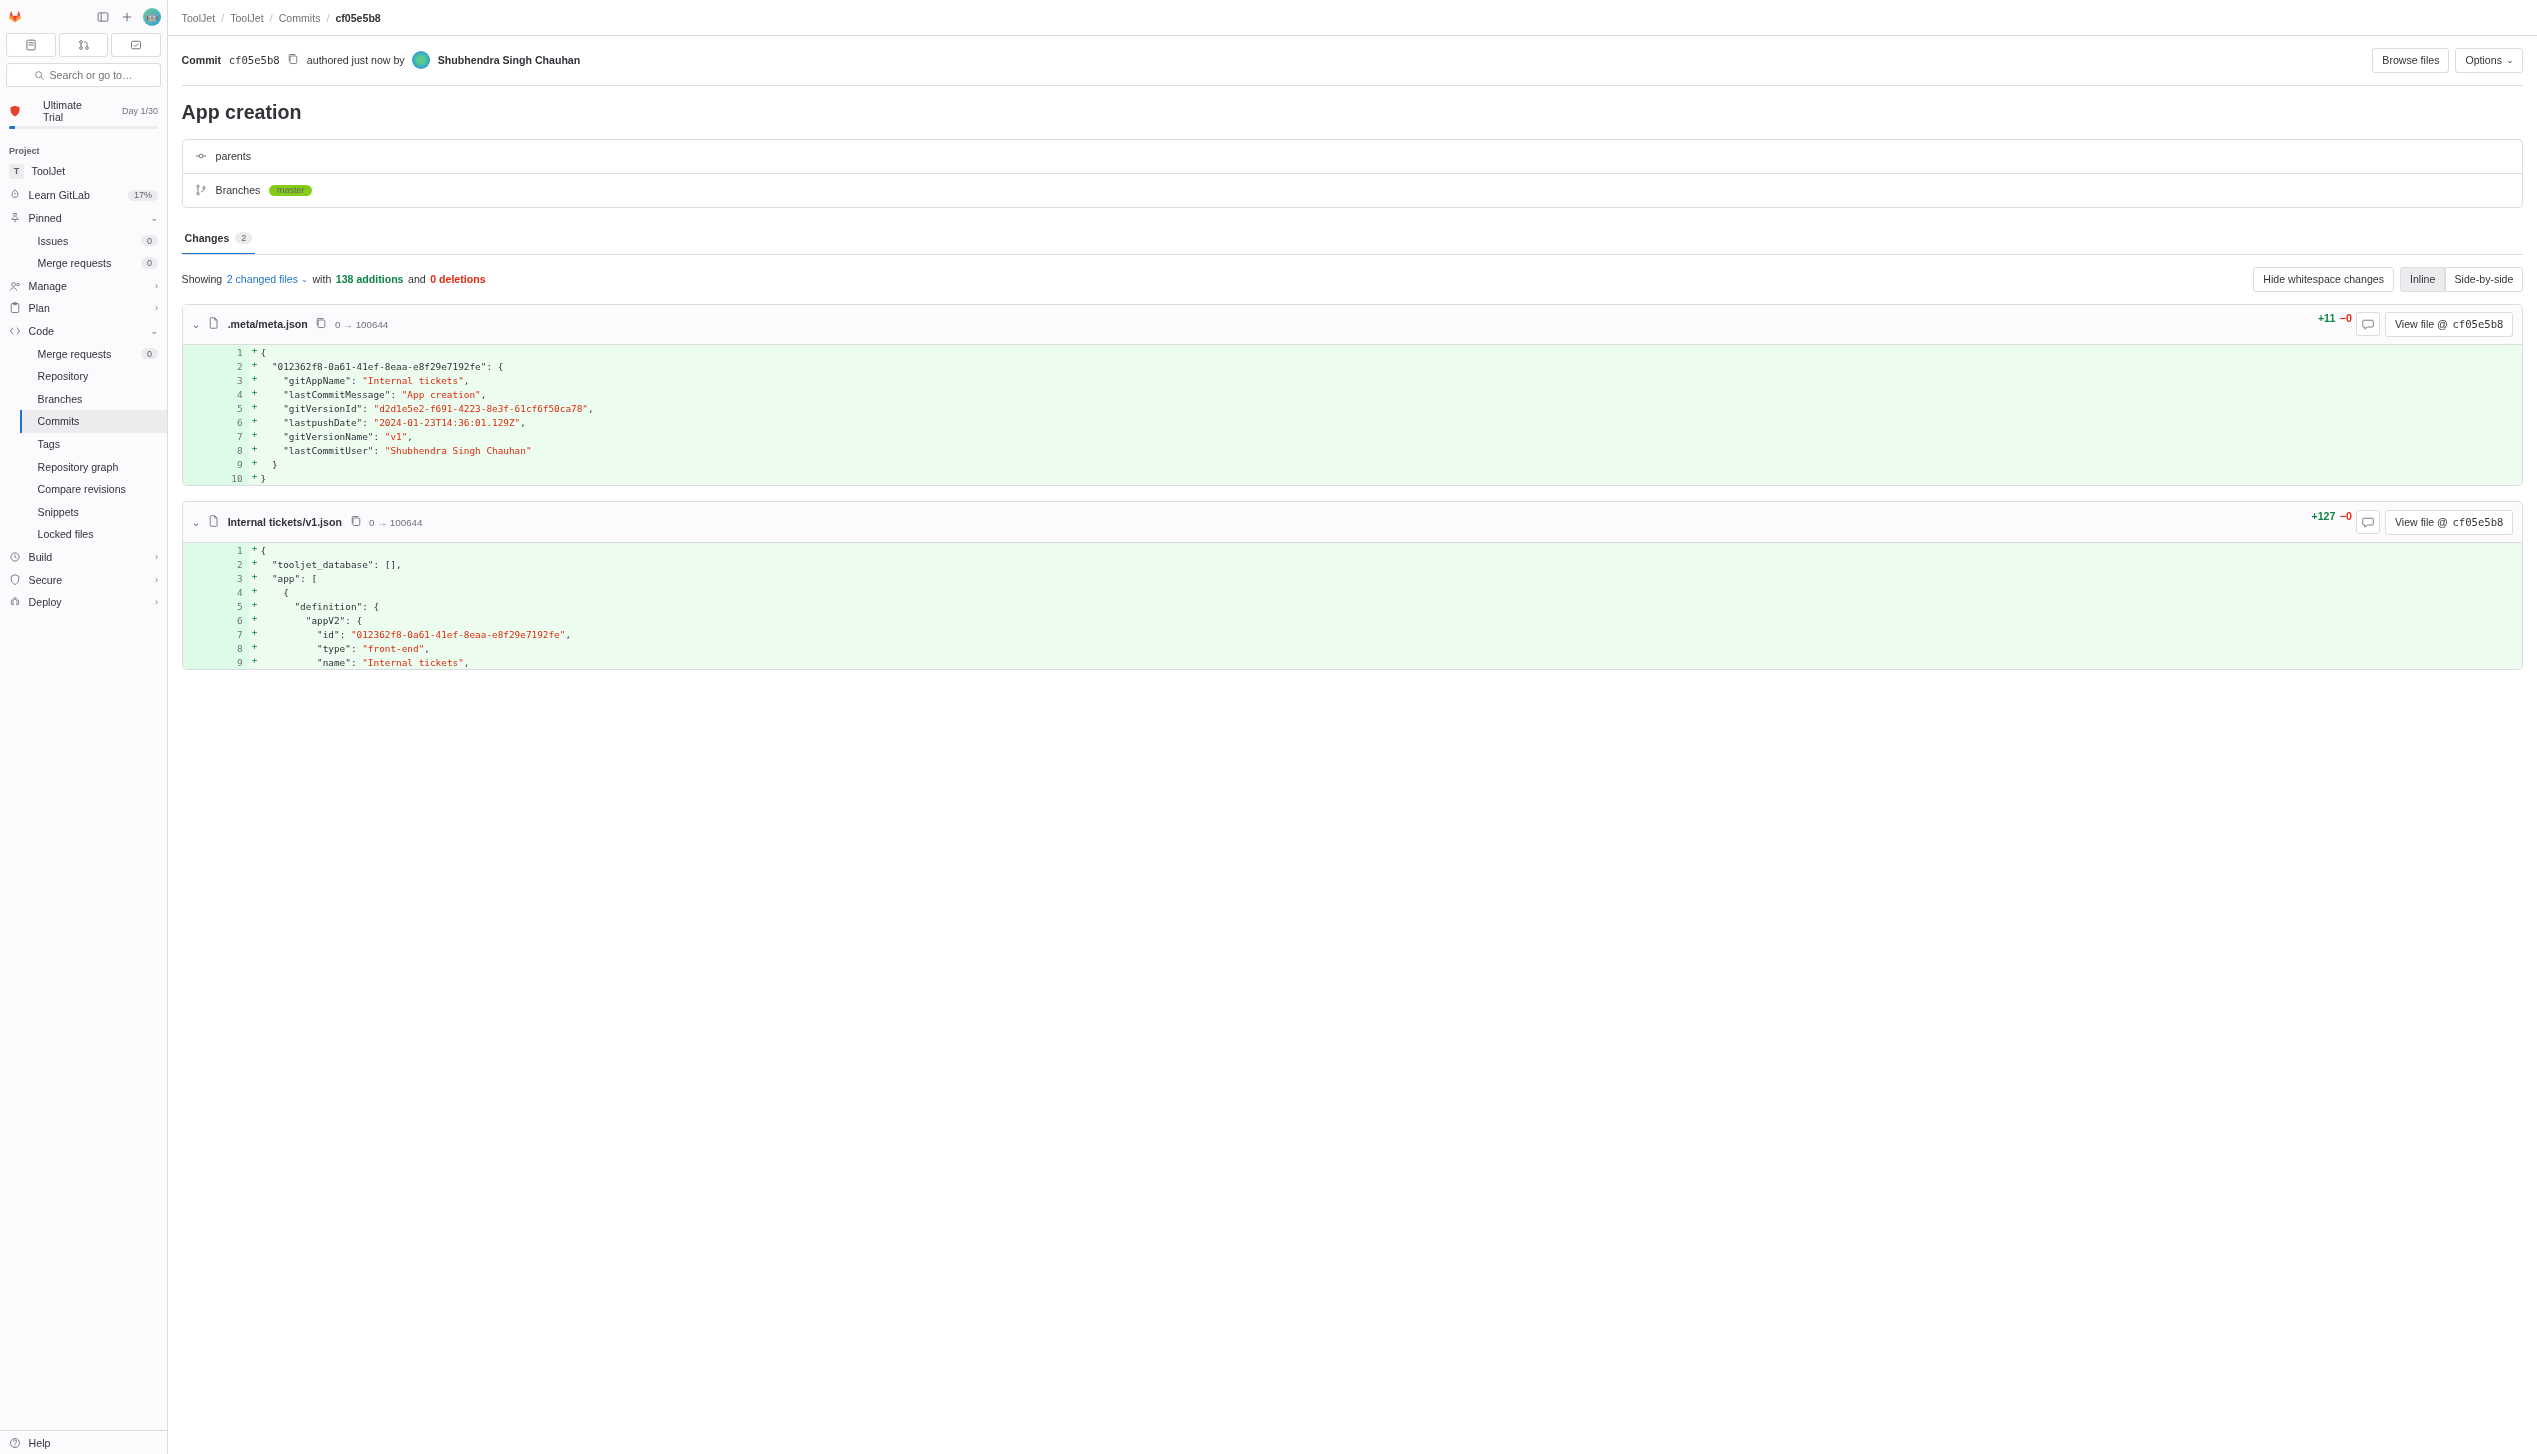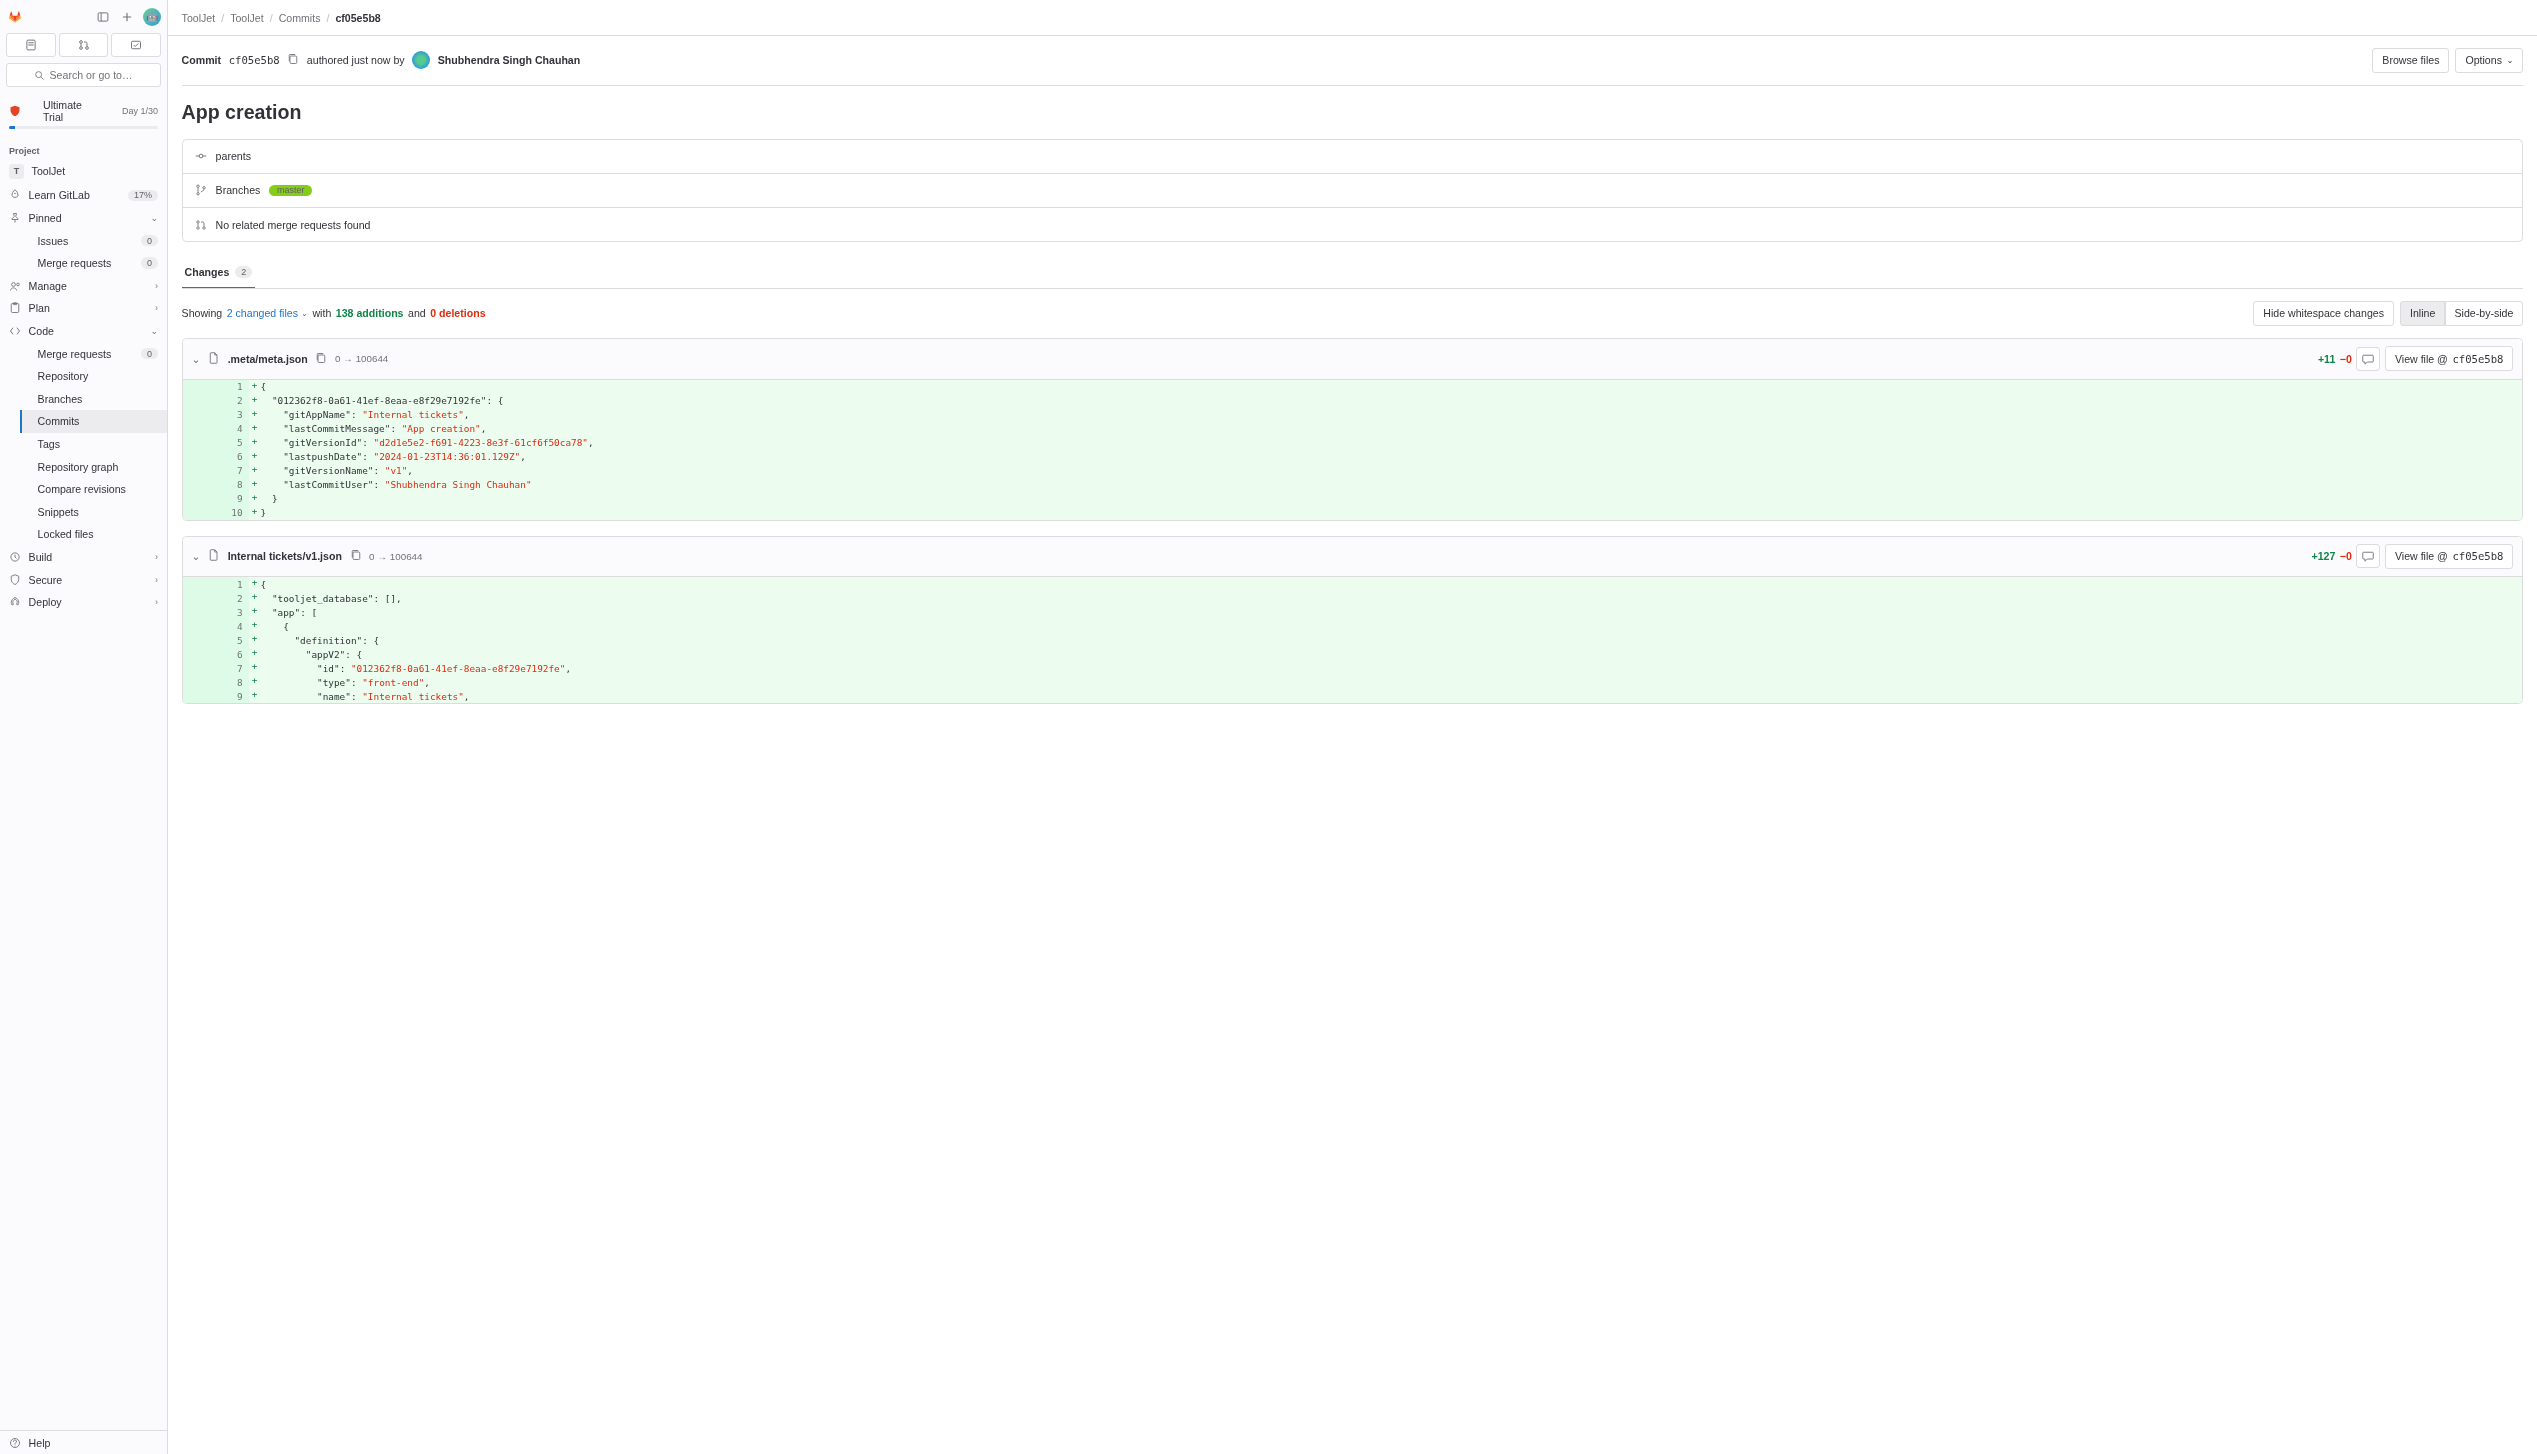--- a/index.html
+++ b/index.html
@@ -64,21 +64,21 @@
 .btn-group .btn { border-radius: 0; margin-left: -0.8px; }
 .btn-group .btn:first-child { border-radius: 3px 0 0 3px; margin-left: 0; }
 .btn-group .btn:last-child { border-radius: 0 3px 3px 0; }
 .btn.selected { background: #ececef; }
 .file-block { border: 0.8px solid #dcdcde; border-radius: 4.5px; margin-bottom: 15px; overflow: hidden; }
 .file-header { display: flex; align-items: center; padding: 7.6px 9px; gap: 7.6px; background: #fbfafd; border-bottom: 0.8px solid #dcdcde; }
 .file-header .chev { cursor: pointer; color: #737278; }
 .file-header .file-icon { color: #737278; }
 .file-header .filename { font-weight: 600; }
 .file-header .mode { color: #737278; font-size: 9.8px; }
-.file-header .stats { margin-left: auto; display: flex; gap: 4.5px; align-items: center; }
+.file-header .stats { margin-left: auto; display: flex; gap: 4.5px; }
 .file-header .plus { color: #108548; font-weight: 600; }
 .file-header .minus { color: #dd2b0e; font-weight: 600; }
 .file-header .icon-btn { border: 0.8px solid #dcdcde; border-radius: 3px; width: 24px; height: 24px; display: flex; align-items: center; justify-content: center; cursor: pointer; background: #fff; }
 .diff-body { font-family: Menlo, Consolas, monospace; font-size: 9.4px; }
 .diff-line { display: flex; }
 .diff-line.add { background: #ecfdf0; }
 .diff-line.meta { background: #fbfafd; color: #737278; }
 .ln-a, .ln-b { width: 33px; text-align: right; padding: 1.5px 6px 1.5px 3px; color: #737278; user-select: none; background: rgba(0,0,0,0.02); }
 .diff-line.add .ln-b, .diff-line.add .ln-a { background: #ddfbe6; }
 .sign { width: 12px; text-align: center; color: #737278; }
@@ -370,31 +370,20 @@
           <span class="icon">
             <svg class="icon-svg" viewBox="0 0 16 16">
                 <circle cx="4" cy="3" r="1.6" fill="none" stroke="#737278" stroke-width="1.2"></circle>
                 <circle cx="4" cy="13" r="1.6" fill="none" stroke="#737278" stroke-width="1.2"></circle>
                 <circle cx="12" cy="5" r="1.6" fill="none" stroke="#737278" stroke-width="1.2"></circle>
                 <path d="M4 5v6M12 7c0 3-4 2-4 4" fill="none" stroke="#737278" stroke-width="1.2"></path>
               </svg>
           </span>
           <span class="label">Branches</span>
           <span class="tag-chip">master</span>
-        </div>
-        <div class="meta-row">
-          <span class="icon">
-            <svg class="icon-svg" viewBox="0 0 16 16">
-                <circle cx="4" cy="4" r="1.6" fill="none" stroke="#737278" stroke-width="1.2"></circle>
-                <circle cx="4" cy="12" r="1.6" fill="none" stroke="#737278" stroke-width="1.2"></circle>
-                <circle cx="12" cy="12" r="1.6" fill="none" stroke="#737278" stroke-width="1.2"></circle>
-                <path d="M4 6v4M12 10V6a2 2 0 0 0-2-2H8" fill="none" stroke="#737278" stroke-width="1.2"></path>
-              </svg>
-          </span>
-          <span class="label">No related merge requests found</span>
         </div>
       </div>
 
       <div class="tabs-row">
         <div class="tab active">
           <span>Changes</span>
           <span class="count">2</span>
         </div>
       </div>
 

